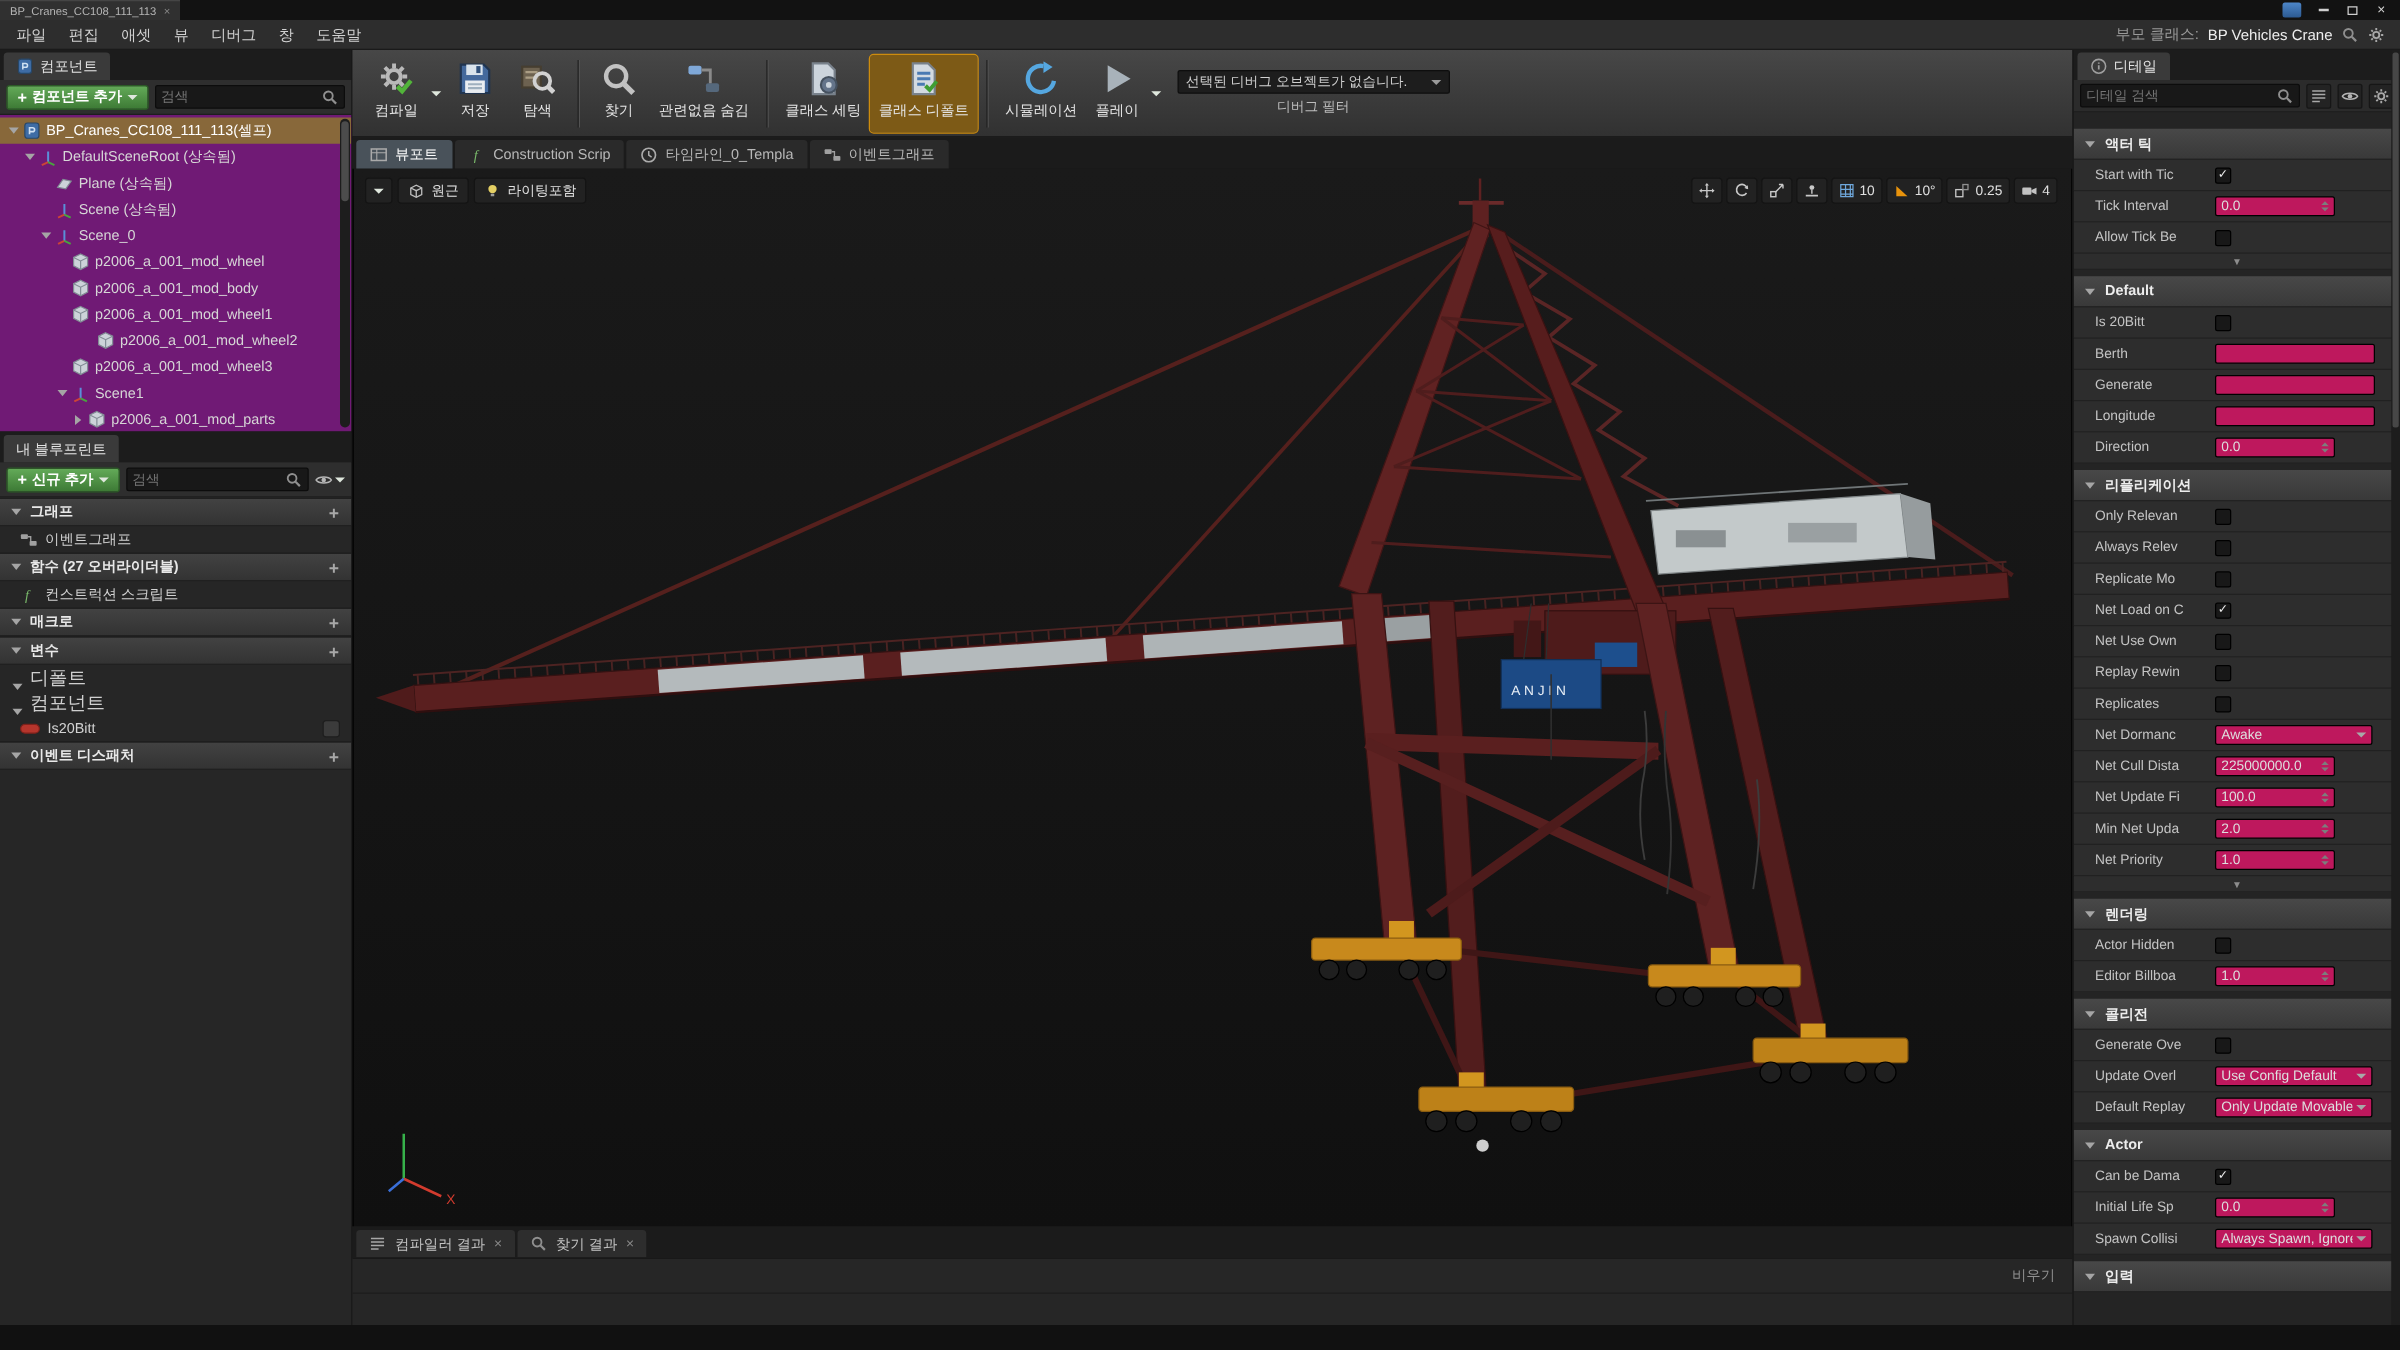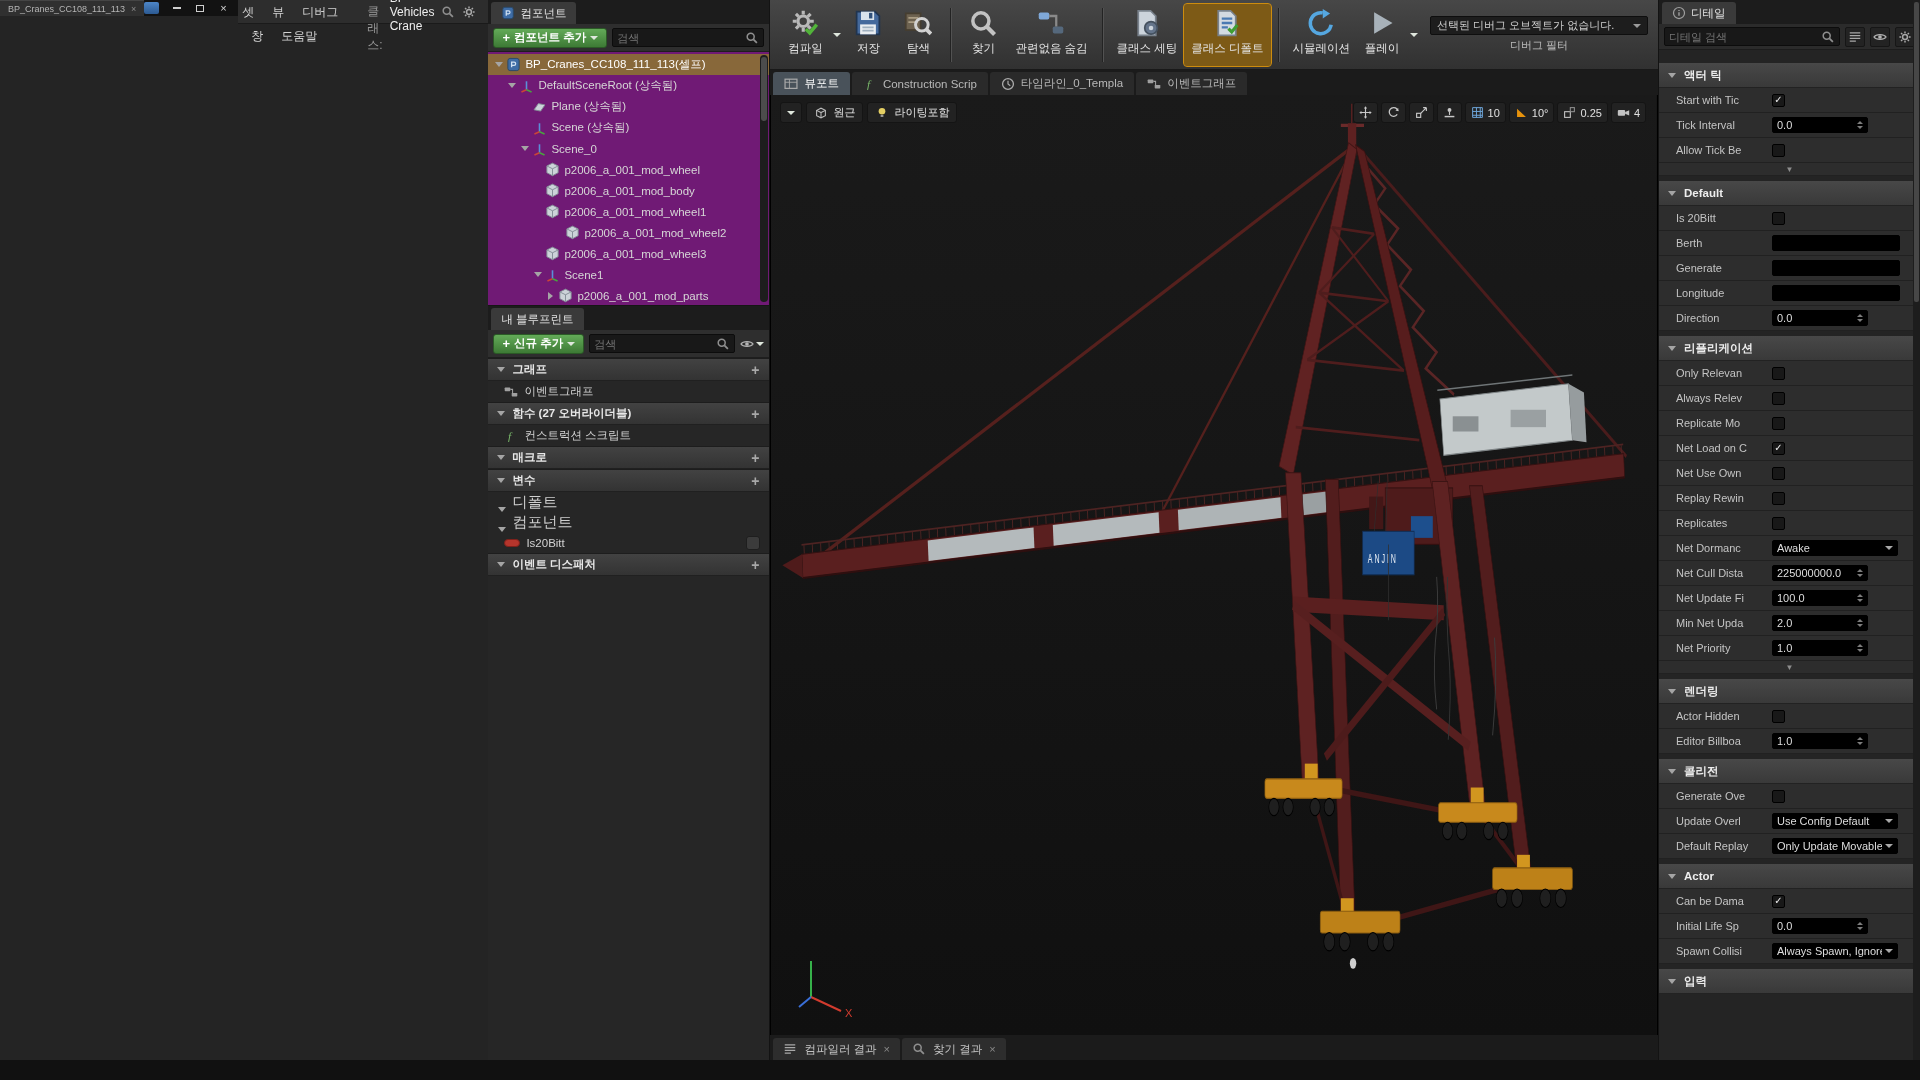--- a/index.html
+++ b/index.html
@@ -1,18 +1,18 @@
 <!DOCTYPE html>
 <html><head>
 <meta charset="utf-8">
 <style>
   *{margin:0;padding:0;box-sizing:border-box;user-select:none}
   html,body{width:1920px;height:1080px;overflow:hidden}
   body{background:#111;color:#c8c8c8;font-family:"Liberation Sans","DejaVu Sans",sans-serif;font-size:12px}
-  #app{position:relative;width:1920px;height:1060px;background:#242424;display:flex;flex-direction:row}
+  #app{position:relative;width:1920px;height:1060px;background:#242424;display:flex;flex-direction:column}
 
   
   .titlebar{height:16px;background:#121212;display:flex;align-items:stretch;font-size:9px;color:#b5b5b5}
   .title-tab{display:flex;align-items:center;gap:6px;background:#303030;padding:0 8px;max-width:230px;border-top:1px solid #454545}
   .title-tab .x{color:#8a8a8a}
   .tb-spacer{flex:1}
   .win-controls{display:flex;align-items:center;gap:3px;padding-right:5px}
   .ue-badge{width:15px;height:12px;background:linear-gradient(#4d86c8,#2c5a92);border-radius:2px;margin-right:5px}
   .win-btn{width:20px;height:13px;display:flex;align-items:center;justify-content:center;color:#d5d5d5}
   .wb-min{width:8px;height:2px;background:#cfcfcf}
@@ -108,21 +108,21 @@
   
   .details-search{height:26px;display:flex;align-items:center;gap:5px;padding:0 5px;background:#2b2b2b;border-bottom:1px solid #1c1c1c;flex:none}
   .d-ico-btn{width:20px;height:20px;display:flex;align-items:center;justify-content:center;background:#232323;border:1px solid #161616;border-radius:2px}
   .details-body{flex:1;background:#242424;overflow:hidden;position:relative}
   .dsec-h{height:25px;background:linear-gradient(#484848,#393939);border-bottom:1px solid #222;display:flex;align-items:center;gap:6px;padding:0 6px;font-weight:bold;color:#ededed;font-size:11.5px;margin-top:5px}
   .dsec-h:first-child{margin-top:13px}
   .drow{height:25px;display:flex;align-items:center;padding:0 6px 0 17px;border-bottom:1px solid #212121;background:#2d2d2d}
   .drow .lbl{flex:0 0 96px;font-size:11px;color:#c4c4c4;white-space:nowrap;overflow:hidden}
   .dctl{flex:1;display:flex;align-items:center;min-width:0}
   .chk{width:13px;height:13px;background:#181818;border:1px solid #000;border-radius:2px;display:flex;align-items:center;justify-content:center;color:#ececec;font-size:10px;line-height:1}
-  .fld{height:16px;background:#000000;border:1px solid #000;border-radius:2px;display:flex;align-items:center;padding:0 4px;font-size:11px;color:#dedede;white-space:nowrap}
+  .fld{height:16px;background:#be185d;border:1px solid #000;border-radius:2px;display:flex;align-items:center;padding:0 4px;font-size:11px;color:#dedede;white-space:nowrap}
   .fld.num{width:96px}
   .fld.text{width:128px}
   .fld.dd{width:126px}
   .fld .v{flex:1;overflow:hidden}
   .spin{margin-left:3px;display:flex;flex-direction:column;gap:2px}
   .spin i{display:block;width:0;height:0;border-left:3px solid transparent;border-right:3px solid transparent}
   .spin .up{border-bottom:3px solid #7d7d7d}
   .spin .dn{border-top:3px solid #7d7d7d}
   .ddcaret{width:0;height:0;border-left:4px solid transparent;border-right:4px solid transparent;border-top:4px solid #a8a8a8;margin-left:3px}
   .adv{height:13px;display:flex;align-items:center;justify-content:center;color:#8d8d8d;font-size:8px;background:#2d2d2d;border-bottom:1px solid #212121}
@@ -808,20 +808,25 @@
               <svg viewBox="0 0 16 16">
                 <circle cx="6.5" cy="6.5" r="4" fill="none" stroke="#8f8f8f" stroke-width="1.7"></circle>
                 <path d="M9.6 9.6l4 4" stroke="#8f8f8f" stroke-width="2"></path>
               </svg>
             </span>
             <span>찾기 결과</span>
             <span class="x">×</span>
           </div>
         </div>
 
+      <div class="compiler">
+        <div class="bar">
+          <span class="clear-btn">비우기</span>
+        </div>
+      </div>
     </div>
 
     <div class="right-col">
       <div class="tabstrip">
         <div class="ptab">
           <span class="icon" id="info-ico">
               <svg viewBox="0 0 16 16">
                 <circle cx="8" cy="8" r="6.3" fill="none" stroke="#9f9f9f" stroke-width="1.4"></circle>
                 <path d="M8 7v4M8 4.6v1" stroke="#9f9f9f" stroke-width="1.6"></path>
               </svg>

